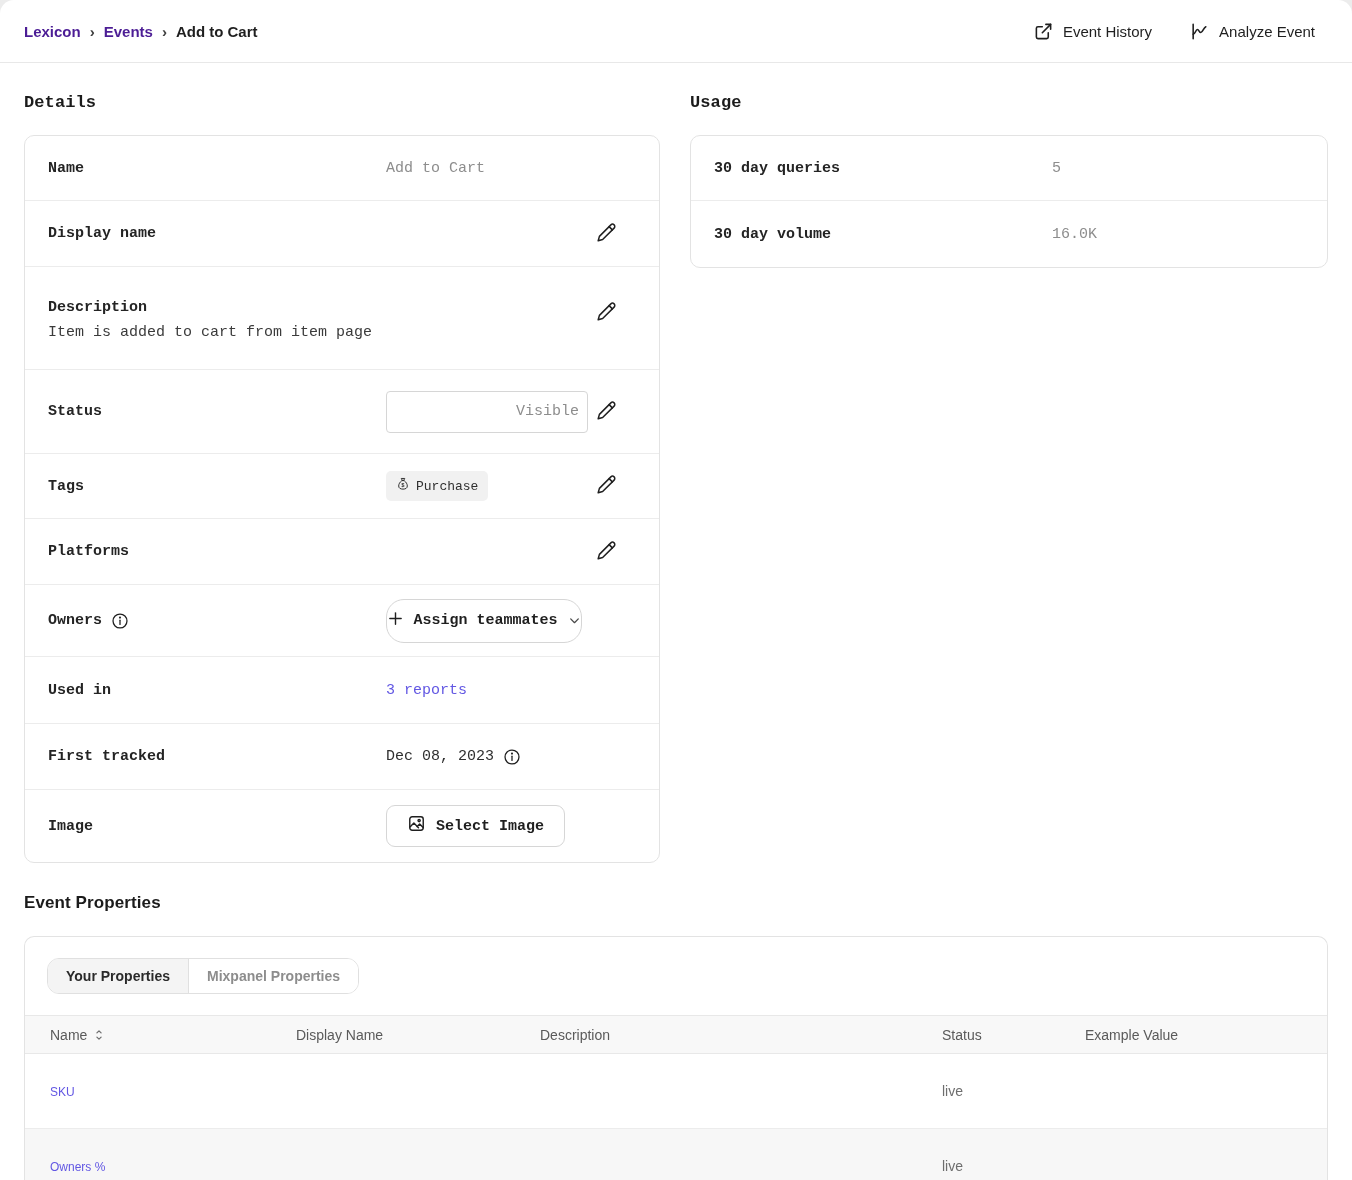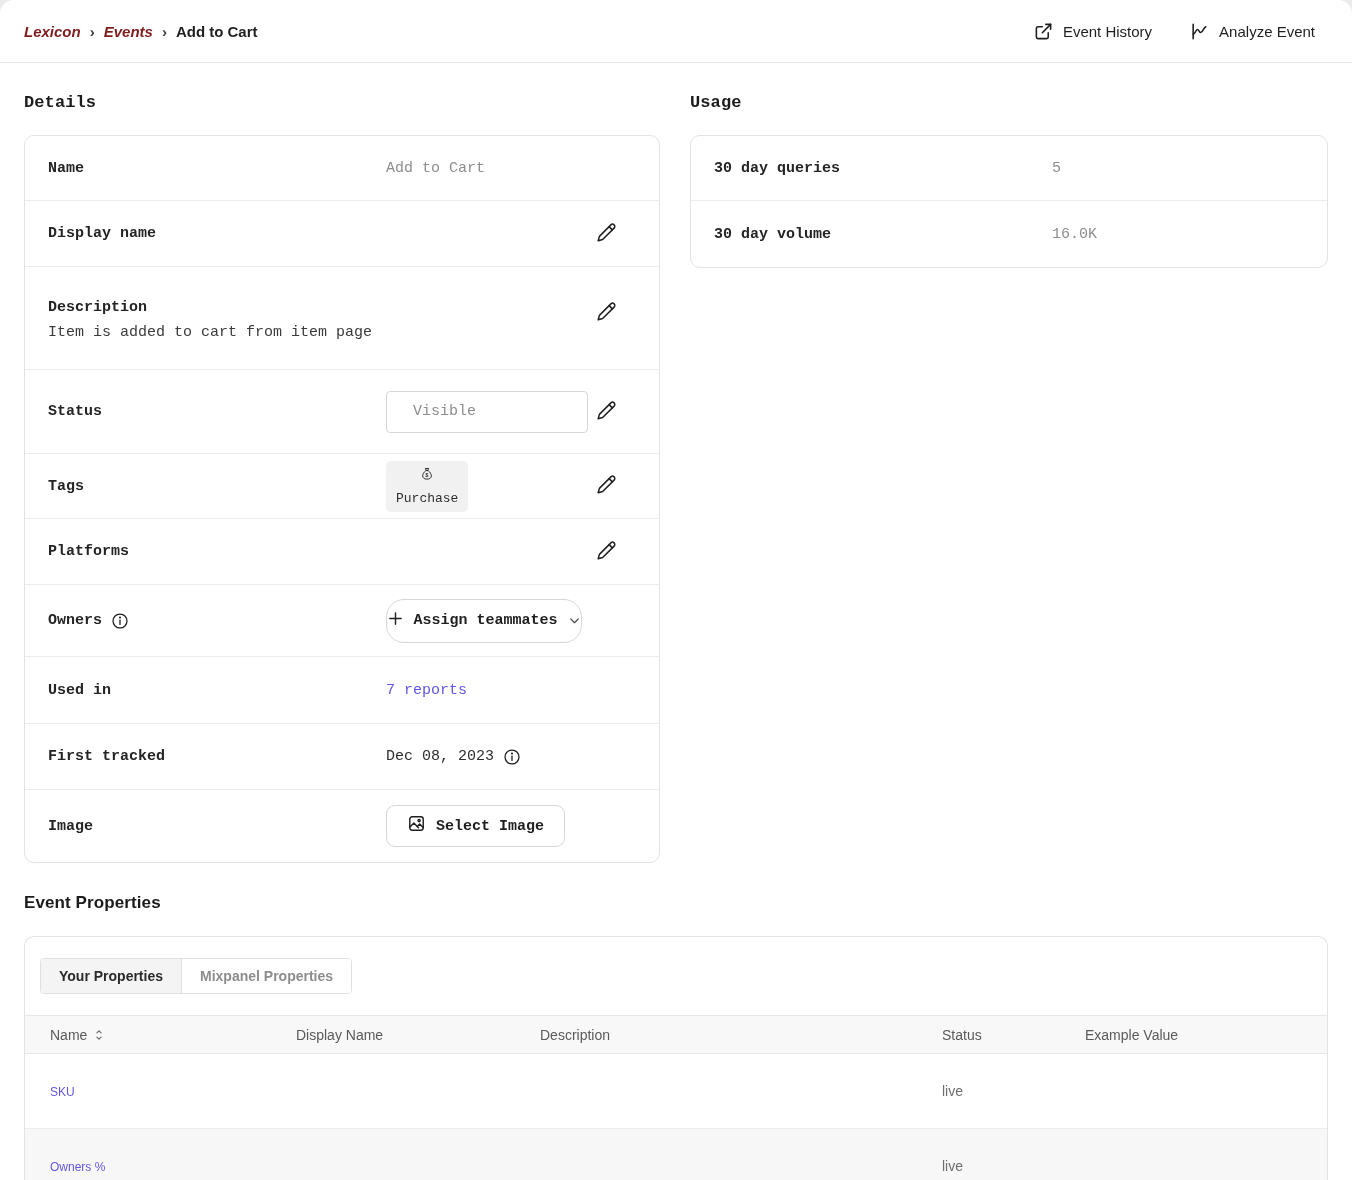--- a/index.html
+++ b/index.html
@@ -16,21 +16,21 @@
     overflow: hidden;
   }
   
   header.topbar {
     height: 63px;
     display: flex; align-items: center;
     padding: 0 37px 0 24px;
     border-bottom: 1px solid #e8e8e8;
   }
   .breadcrumb { display: flex; align-items: center; gap: 9px; font-size: 15px; font-weight: 600; }
-  .crumb-link { color: #7f1d1d; text-decoration: none; cursor: pointer; font-style: italic; }
+  .crumb-link { color: #4c1d95; text-decoration: none; cursor: pointer; }
   .crumb-sep { color: #3f3f3f; font-size: 15px; font-weight: 600; }
   .crumb-current { color: #1f1f1f; }
   .header-actions { margin-left: auto; display: flex; align-items: center; gap: 38px; }
   .text-btn {
     display: flex; align-items: center; gap: 10px;
     background: none; border: none; cursor: pointer;
     font-family: inherit; font-size: 15px; font-weight: 500; color: #1f1f1f;
   }
   .text-btn svg { display: block; }
   
@@ -62,28 +62,28 @@
     color: #1f1f1f; padding: 0; display: flex; align-items: center;
   }
   .row-desc { align-items: flex-start; padding-top: 32px; padding-bottom: 26px; min-height: 103px; }
   .desc-block { display: flex; flex-direction: column; gap: 8px; }
   .desc-text { font-size: 15px; font-weight: 400; color: #3b3b3b; }
   .row-desc .pencil-btn { margin-top: 2px; }
   .row-status { min-height: 84px; }
   .status-input {
     width: 202px; height: 42px;
     border: 1px solid #d6d6d6; border-radius: 4px;
-    padding: 0 26px; font-family: inherit; font-size: 15px; color: #2f2f2f;
-    outline: none; background: #fff;
+    padding: 0 8px; font-family: inherit; font-size: 15px; color: #2f2f2f;
+    outline: none; background: #fff; text-align: right;
   }
   .status-input::placeholder { color: #8d8d8d; }
   .tag-chip {
     display: inline-flex; align-items: center; gap: 6px;
     background: #f1f1f1; border-radius: 5px;
-    padding: 6px 10px; font-size: 13px; color: #2f2f2f; font-weight: 400; flex-direction: column;
+    padding: 6px 10px; font-size: 13px; color: #2f2f2f; font-weight: 400;
   }
   .row-owners { min-height: 72px; }
   .outline-btn {
     display: inline-flex; align-items: center; justify-content: center; gap: 9px;
     border: 1px solid #d6d6d6; border-radius: 9px; background: #fff; cursor: pointer;
     font-family: inherit; font-size: 15px; font-weight: 600; color: #1f1f1f;
   }
   .assign-btn { height: 44px; width: 196px; border-radius: 18px; }
   .assign-btn .chev { color: #4a4a4a; margin-left: 1px; display: flex; }
   .link { color: #6257e3; text-decoration: none; font-size: 15px; cursor: pointer; }
@@ -92,22 +92,22 @@
   .row-image { min-height: 72px; align-items: center; }
   .select-image-btn { height: 42px; width: 179px; gap: 10px; }
   
   .section-properties { margin-top: 14px; }
   .props-panel {
     border: 1px solid #e3e3e3; border-bottom: none;
     border-radius: 10px 10px 0 0; background: #fff;
     min-height: 320px;
   }
   .tab-group {
-    display: inline-flex; margin: 21px 15px 21px 15px;
-    border: 1px solid #e0e0e0; border-radius: 4px; overflow: hidden;
+    display: inline-flex; margin: 21px 15px 21px 22px;
+    border: 1px solid #e0e0e0; border-radius: 12px; overflow: hidden;
   }
   .tab {
     padding: 9px 18px; font-size: 14px; font-weight: 600;
     background: #fff; border: none; cursor: pointer; font-family: inherit;
   }
   .tab.active { background: #f4f4f4; color: #2a2a2a; border-right: 1px solid #e0e0e0; }
   .tab.inactive { color: #8d8d8d; }
   .t-header, .t-row {
     display: grid;
     grid-template-columns: 246px 244px 402px 143px 1fr;
@@ -281,21 +281,21 @@
                       <polyline points="5 9 12 16 19 9"></polyline>
                     </svg>
                 </span>
               </button>
             </div>
           </div>
 
           <div class="row" style="min-height:67px">
             <div class="row-label">Used in</div>
             <div class="row-value">
-              <a class="link">7 reports</a>
+              <a class="link">3 reports</a>
             </div>
           </div>
 
           <div class="row" style="min-height:66px">
             <div class="row-label">First tracked</div>
             <div class="row-value">
               <span class="dark-value">
                 <span>Dec 08, 2023</span>
                 <span class="info-icon">
                   <svg width="18" height="18" viewBox="0 0 24 24" fill="none" stroke="currentColor" stroke-width="1.7" stroke-linecap="round">

